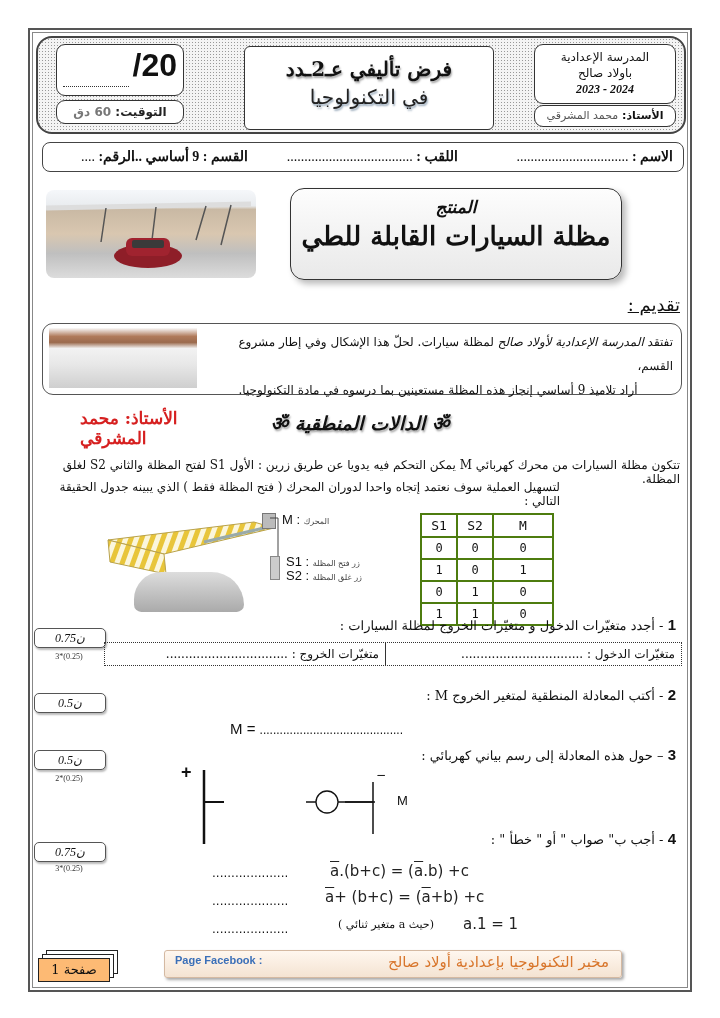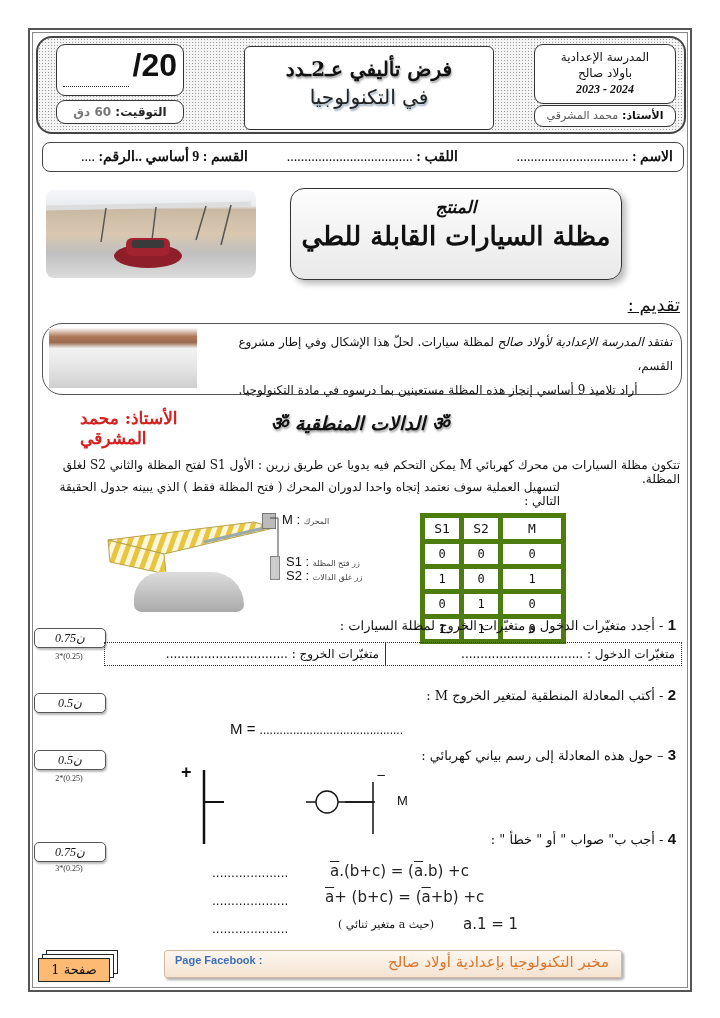--- a/index.html
+++ b/index.html
@@ -26,38 +26,38 @@
   .id-row span{position:absolute;top:0;white-space:nowrap;}
   
   .carport-img{left:46px;top:190px;width:210px;height:88px;border-radius:8px;overflow:hidden;
     background:linear-gradient(180deg,#f5f7fa 0%,#e9ecef 18%,#c9b9a4 22%,#d9c7b0 50%,#bfbfbf 72%,#dcdcdc 100%);}
   .product-box{left:290px;top:188px;width:330px;height:90px;border:1.5px solid #333;border-radius:14px;text-align:center;
     background:linear-gradient(180deg,#fdfdfd,#e9e9e9);box-shadow:4px 4px 6px #bbb;}
   .product-sub{font-family:"DejaVu Serif",serif;font-style:italic;font-weight:bold;font-size:17px;margin-top:8px;}
   .product-title{font-family:"DejaVu Serif",serif;font-weight:bold;font-size:26px;margin-top:4px;}
   .intro-head{left:560px;top:294px;width:120px;text-align:right;font-size:18px;font-family:"DejaVu Serif",serif;}
   .intro-head span{text-decoration:underline;}
-  .intro-box{left:42px;top:323px;width:638px;height:70px;border:1.5px solid #555;border-radius:20px;}
+  .intro-box{left:42px;top:323px;width:638px;height:70px;border:1.5px solid #555;border-radius:11px;}
   .school-img{position:absolute;left:6px;top:4px;width:148px;height:60px;background:linear-gradient(180deg,#fafafa 0%,#b07a5a 14%,#9b6a4d 24%,#f2f2f2 34%,#e8e8e8 60%,#cfcfcf 100%);}
   .intro-text{position:absolute;right:8px;top:6px;width:470px;font-family:"DejaVu Serif",serif;font-size:12px;line-height:24px;text-align:right;}
   .intro-text i{font-style:italic;}
   
   .teacher-red{left:80px;top:408px;width:160px;font-family:"DejaVu Serif",serif;font-weight:bold;font-size:17px;color:#d62020;text-align:left;}
   .logic-title{left:260px;top:410px;width:200px;text-align:center;font-family:"DejaVu Serif",serif;font-weight:bold;font-style:italic;font-size:19px;text-shadow:1px 2px 2px #aaa;}
   .para{left:40px;width:640px;text-align:right;font-family:"DejaVu Serif",serif;font-size:12px;}
   
   .awning{left:104px;top:518px;width:170px;height:56px;}
   .car{left:134px;top:572px;width:110px;height:40px;border-radius:30px 36px 8px 8px;background:linear-gradient(180deg,#ddd,#aaa);}
   .remote{left:270px;top:556px;width:8px;height:22px;background:#ccc;border:1px solid #888;}
   .motor{left:262px;top:513px;width:12px;height:14px;background:#bbb;border:1px solid #777;}
   .lbl{font-family:"Liberation Sans",sans-serif;font-size:13px;white-space:nowrap;}
   .lbl small{font-family:"DejaVu Serif",serif;font-size:8px;color:#444;}
   
   .truth{left:420px;top:513px;border-collapse:collapse;font-family:"DejaVu Sans Mono",monospace;font-size:12px;}
-  .truth td,.truth th{border:5px solid #4d7c0f;text-align:center;height:18px;font-weight:normal;}
+  .truth td,.truth th{border:2px solid #4d7c0f;text-align:center;height:18px;font-weight:normal;}
   .truth th{height:19px;font-size:13px;}
   
   .badge{left:34px;width:70px;height:18px;border:1.5px solid #555;border-radius:5px;text-align:center;font-family:"Liberation Serif",serif;font-style:italic;font-size:12px;line-height:18px;background:#fff;box-shadow:1px 2px 2px #bbb;}
   .badge-note{left:34px;width:70px;text-align:center;font-family:"Liberation Serif",serif;font-size:8px;color:#333;}
   .q{right:44px;text-align:right;font-family:"DejaVu Serif",serif;font-size:13px;white-space:nowrap;}
   .q b{font-family:"Liberation Sans",sans-serif;font-size:15px;}
   .vars-box{left:104px;top:642px;width:576px;height:22px;border:1.5px dotted #333;font-family:"DejaVu Serif",serif;font-size:12px;line-height:22px;}
   .vars-box .half{position:absolute;top:0;height:22px;}
   .eq-line{font-family:"Liberation Sans",sans-serif;font-size:15px;white-space:nowrap;}
   .dots{font-size:12px;letter-spacing:0;}
@@ -174,21 +174,21 @@
 <div class="abs lbl" style="left:282px;top:512px">
   <span>M :</span>
   <small>المحرك</small>
 </div>
 <div class="abs lbl" style="left:286px;top:554px">
   <span>S1 :</span>
   <small>زر فتح المظلة</small>
 </div>
 <div class="abs lbl" style="left:286px;top:568px">
   <span>S2 :</span>
-  <small>زر غلق الدالات</small>
+  <small>زر غلق المظلة</small>
 </div>
 
 <table class="abs truth">
   <tbody>
       <tr>
     <th style="width:32px">S1</th>
     <th style="width:32px">S2</th>
     <th style="width:56px">M</th>
   </tr>
   <tr>

